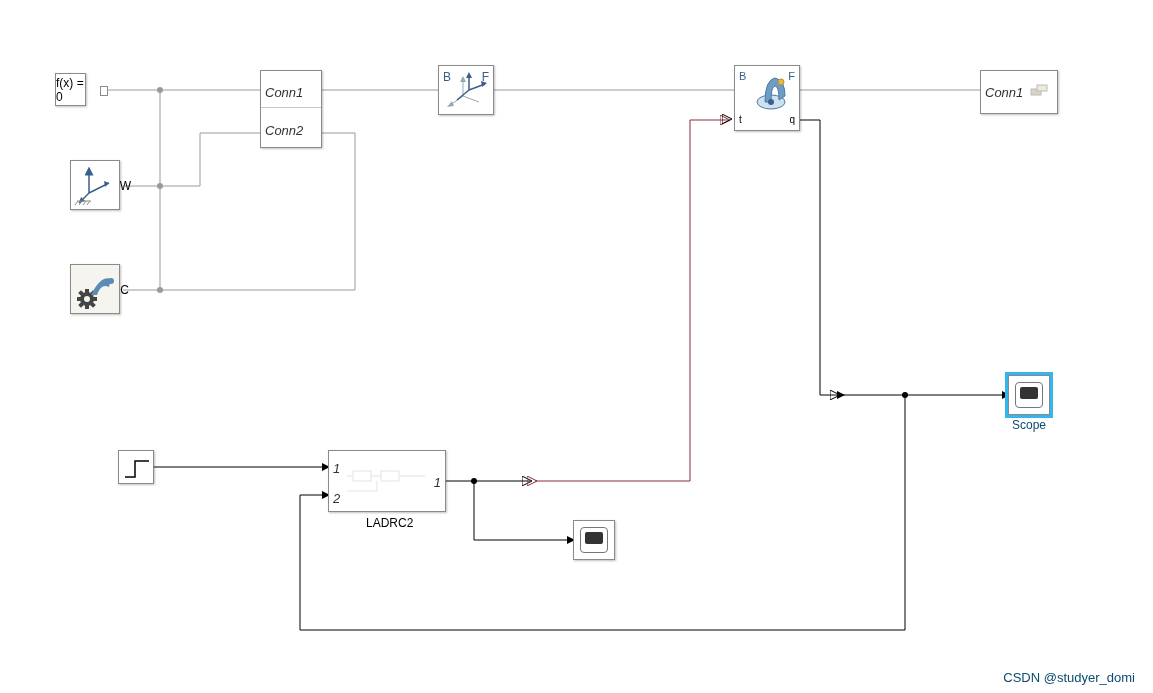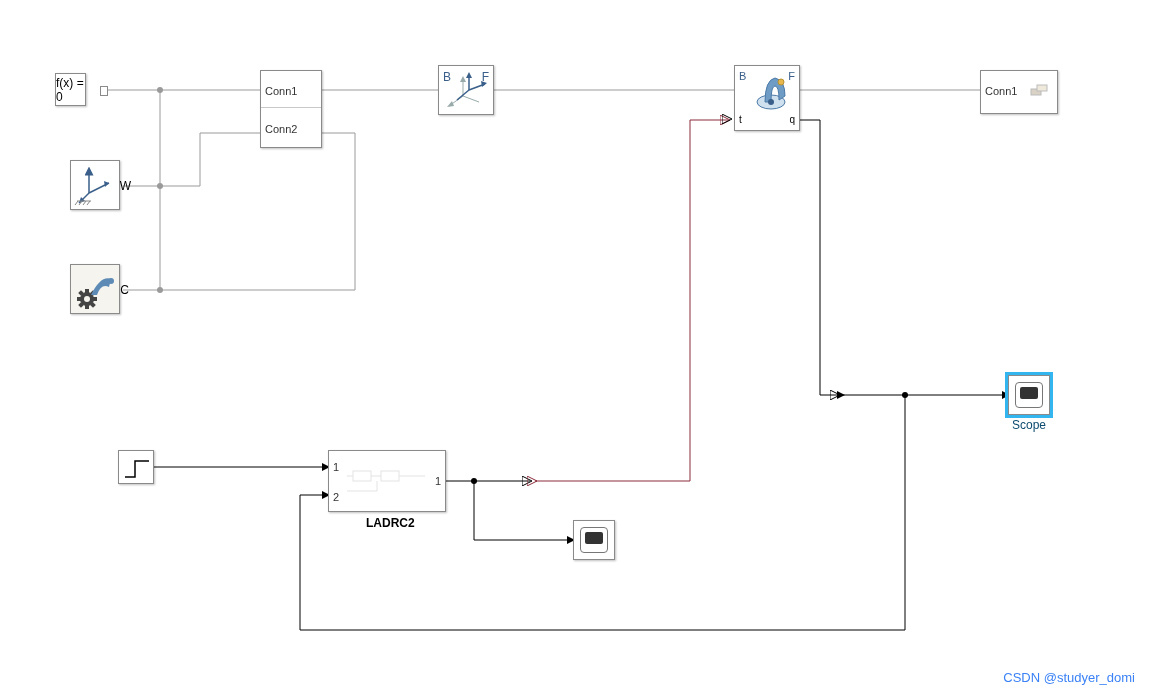--- a/index.html
+++ b/index.html
@@ -28,41 +28,42 @@
   .block.selected {
     outline: 3px solid #33b5ef;
     outline-offset: 0;
   }
   .lbl {
     position: absolute;
     white-space: nowrap;
   }
   .port-left, .port-right {
     position: absolute;
-    font-size: 11px;
+    font-size: 13px;
     color: #333;
+    font-style: italic;
   }
   .port-left { left: 4px; }
   .port-right { right: 4px; }
   .sep {
     position: absolute;
     background: #c8c8c8;
   }
   svg.wires {
     position: absolute;
     inset: 0;
     width: 1153px;
     height: 693px;
     pointer-events: none;
   }
   .watermark {
     position: absolute;
     right: 18px;
     bottom: 8px;
-    color: #3b82f6;
+    color: #0c4a6e;
     font-size: 13px;
   }
   .scope-screen {
     position: absolute;
     inset: 6px;
     background: #fff;
     border: 1px solid #777;
     border-radius: 4px;
   }
   .scope-screen::before {
@@ -246,21 +247,21 @@
     <svg style="position:absolute; left:18px; top:14px;" width="80" height="34">
       <rect x="6" y="6" width="18" height="10" fill="none" stroke="#e3e3e3"></rect>
       <rect x="34" y="6" width="18" height="10" fill="none" stroke="#e3e3e3"></rect>
       <line x1="0" y1="11" x2="6" y2="11" stroke="#e3e3e3"></line>
       <line x1="24" y1="11" x2="34" y2="11" stroke="#e3e3e3"></line>
       <line x1="52" y1="11" x2="78" y2="11" stroke="#e3e3e3"></line>
       <line x1="0" y1="26" x2="30" y2="26" stroke="#e3e3e3"></line>
       <line x1="30" y1="26" x2="30" y2="16" stroke="#e3e3e3"></line>
     </svg>
   </div>
-  <span class="lbl" style="left:366px; top:516px;font-weight:bold;">LADRC2</span>
+  <span class="lbl" style="left:366px; top:516px;">LADRC2</span>
 
   <div class="block" style="left:573px; top:520px; width:42px; height:40px;">
     <div class="scope-screen"></div>
   </div>
 
   <div class="block selected" style="left:1008px; top:375px; width:42px; height:40px;">
     <div class="scope-screen"></div>
   </div>
   <span class="lbl" style="left:1012px; top:418px; color:#0c4a6e;">Scope</span>
 

